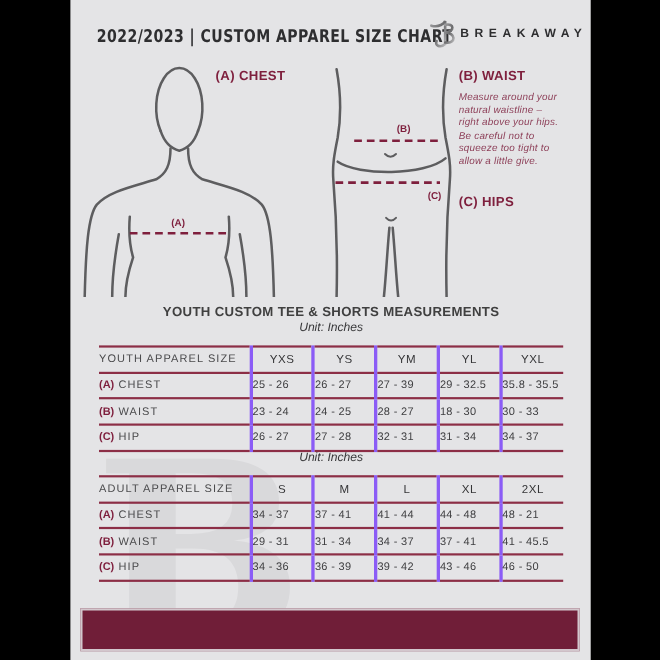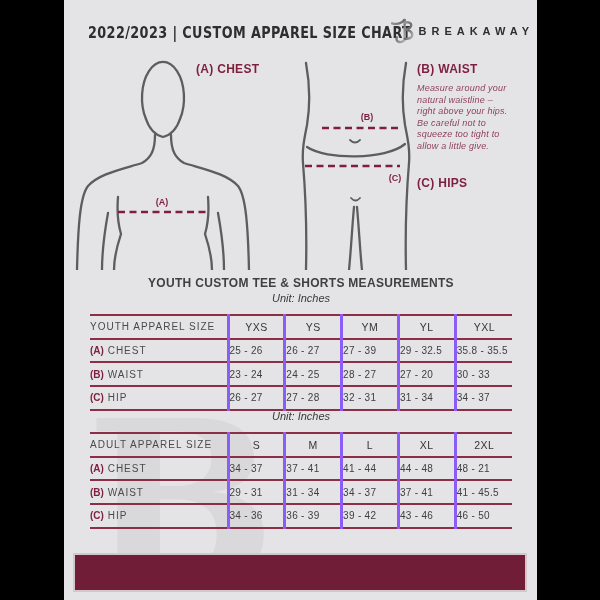--- a/index.html
+++ b/index.html
@@ -188,21 +188,21 @@
             <td class="value-cell">26 - 27</td>
             <td class="value-cell">27 - 39</td>
             <td class="value-cell">29 - 32.5</td>
             <td class="value-cell">35.8 - 35.5</td>
           </tr>
           <tr>
             <td class="label-cell"><span class="row-prefix">(B)</span> <span>WAIST</span></td>
             <td class="value-cell">23 - 24</td>
             <td class="value-cell">24 - 25</td>
             <td class="value-cell">28 - 27</td>
-            <td class="value-cell">27 - 20</td>
+            <td class="value-cell">18 - 30</td>
             <td class="value-cell">30 - 33</td>
           </tr>
           <tr>
             <td class="label-cell"><span class="row-prefix">(C)</span> <span>HIP</span></td>
             <td class="value-cell">26 - 27</td>
             <td class="value-cell">27 - 28</td>
             <td class="value-cell">32 - 31</td>
             <td class="value-cell">31 - 34</td>
             <td class="value-cell">34 - 37</td>
           </tr>

